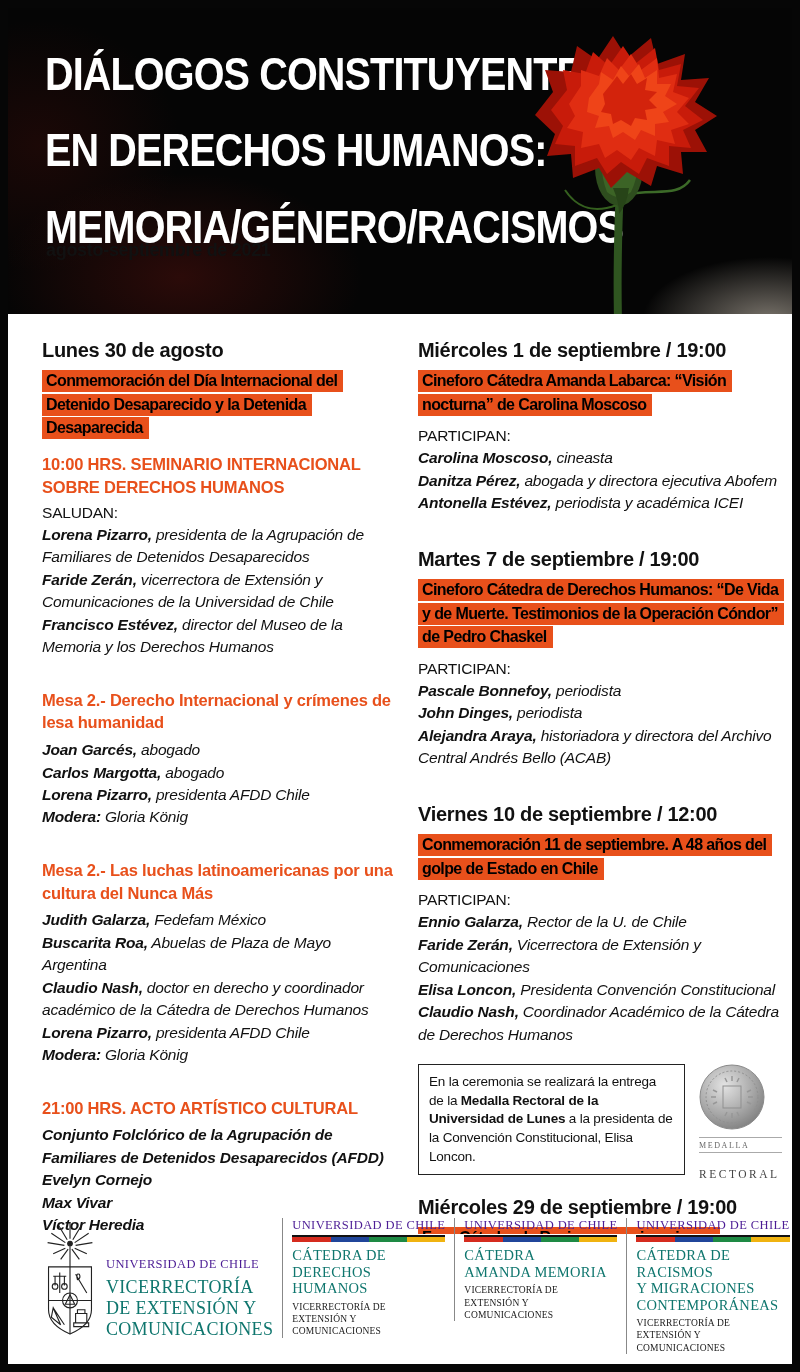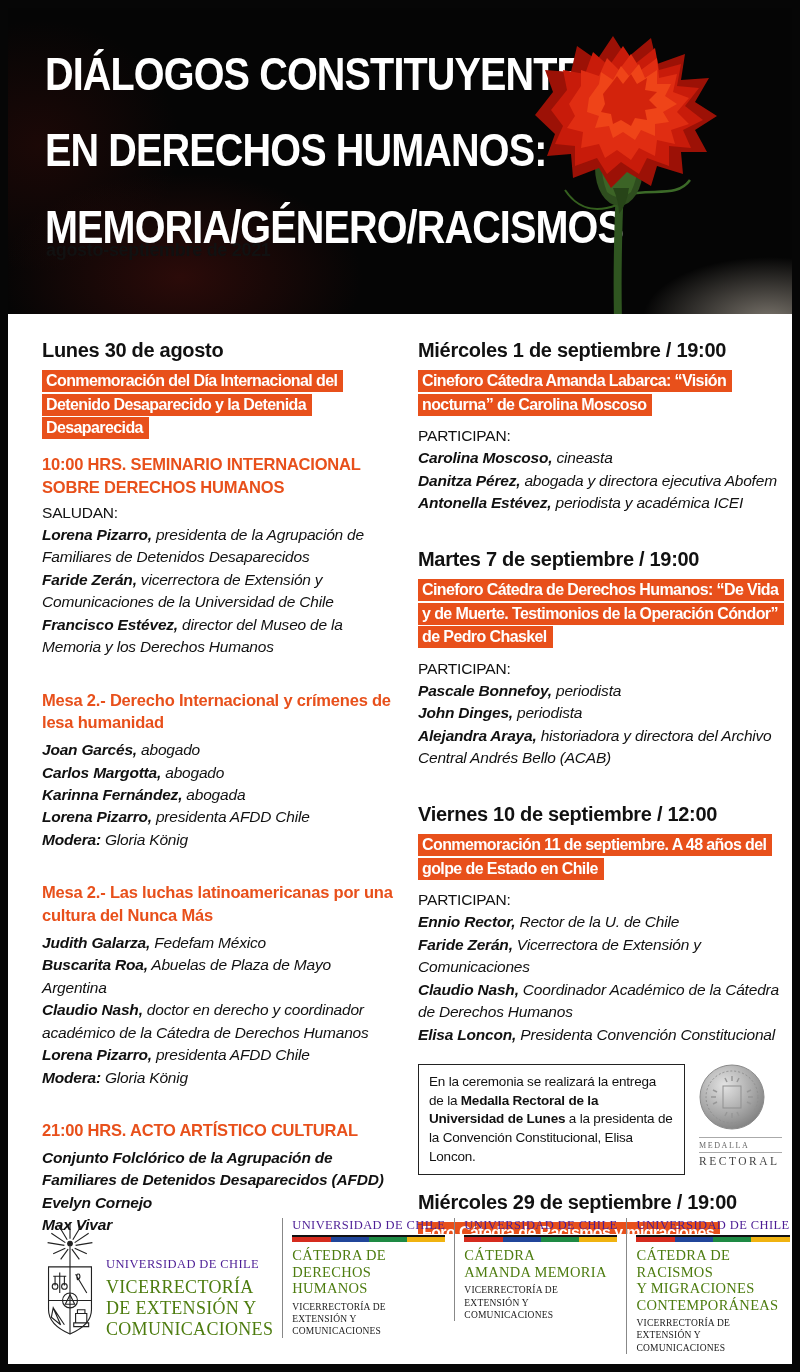--- a/index.html
+++ b/index.html
@@ -22,46 +22,46 @@
     transform:scaleX(.86); transform-origin:left top; white-space:nowrap;}
   .subtitle{position:absolute; left:38px; top:232px; font-weight:bold; font-size:18px; letter-spacing:-0.3px;}
   .flower{position:absolute; left:497px; top:12px; width:230px; height:300px;}
   
   .content{display:flex; padding:17px 26px 0 34px; height:920px; overflow:hidden; box-sizing:border-box;}
   .col-left{width:356px; margin-right:20px; flex:none;}
   .col-right{width:364px; flex:none;}
   .day{font-size:20px; font-weight:bold; margin:16px 0 7px; letter-spacing:-0.3px;}
   .col .day:first-child{margin-top:8px;}
   .hl-wrap{margin:3px 0 11px; line-height:1.45;}
-  .hl{display:inline; background:var(--accent); color:#ffffff; font-weight:bold; font-size:16px;
+  .hl{display:inline; background:var(--accent); color:#000000; font-weight:bold; font-size:16px;
       letter-spacing:-0.6px; line-height:1.42; padding:2px 6px 3px 4px;
       -webkit-box-decoration-break:clone; box-decoration-break:clone;}
   .orange-head{color:var(--accent); font-weight:bold; font-size:16.5px; line-height:1.38; margin:13px 0 5px; letter-spacing:-0.2px;}
   .label{font-size:15.5px; margin:1px 0 2px; letter-spacing:-0.2px;}
   .person,.text-line,.bold-line{font-size:15.5px; line-height:1.45; letter-spacing:-0.2px;font-style:italic;}
   .person b,.bold-line{font-weight:bold;}
   .gap{height:17px;}
   
   .medal-row{display:flex; align-items:flex-start; margin:18px 0 8px;}
   .medal-box{border:1.5px solid #222; padding:8px 10px; font-size:13.5px; line-height:1.38; width:248px; letter-spacing:-0.2px;}
   .medal-graphic{margin-left:14px; text-align:left; width:84px;}
   .medal-caption1{font-family:"Liberation Serif",serif; font-size:8px; letter-spacing:1.6px; color:#666;
       border-top:1px solid #aaa; margin-top:3px; padding-top:3px;}
   .medal-caption2{font-family:"Liberation Serif",serif; font-size:11.5px; letter-spacing:2.5px; color:#444;
-      border-top:1px solid #aaa; margin-top:2px; padding-top:2px;}
+      border-top:1px solid #aaa; margin-top:2px; padding-top:15px;}
   
   .logos{position:absolute; left:34px; right:22px; bottom:10px; display:flex; align-items:flex-start;}
   .logo-col{padding:0 9px; border-left:1px solid #888;}
   .logo-col.first{border-left:none; padding-left:0; display:flex; align-items:flex-end;}
   .crest{flex:none; margin-right:8px;}
   .logo-org{font-family:"Liberation Serif",serif; font-size:12.5px; letter-spacing:0.4px; white-space:nowrap; color:#4c1d95;}
   .ruled .logo-org{border-bottom:2px solid #111; padding-bottom:2px;}
   .stripe{display:flex; height:5px; width:100%;}
   .stripe div{flex:1;}
-  .logo-unit{font-family:"Liberation Serif",serif; font-weight:normal; line-height:1.13; letter-spacing:0.3px; margin-top:5px; color:#4d7c0f;}
+  .logo-unit{font-family:"Liberation Serif",serif; font-weight:normal; line-height:1.13; letter-spacing:0.3px; margin-top:5px; color:#0f766e;}
   .logo-col.first .logo-unit{font-size:18px; line-height:1.18;}
   .logo-unit{font-size:14.5px;}
   .logo-sub{font-family:"Liberation Serif",serif; font-size:9.5px; line-height:1.3; margin-top:4px; letter-spacing:0.2px; color:#1a1a1a;}
 </style>
 </head>
 <body>
 
 <div class="poster">
 
   <div class="header">
@@ -95,21 +95,20 @@
         <div class="hl-wrap"><span class="hl">Conmemoración del Día Internacional del Detenido Desaparecido y la Detenida Desaparecida</span></div>
         <h3 class="orange-head">10:00 HRS. SEMINARIO INTERNACIONAL SOBRE DERECHOS HUMANOS</h3>
         <div class="label">SALUDAN:</div>
         <div class="person"><b>Lorena Pizarro,</b><span> presidenta de la Agrupación de Familiares de Detenidos Desaparecidos</span></div>
         <div class="person"><b>Faride Zerán,</b><span> vicerrectora de Extensión y Comunicaciones de la Universidad de Chile</span></div>
         <div class="person"><b>Francisco Estévez,</b><span> director del Museo de la Memoria y los Derechos Humanos</span></div>
         <div class="gap"></div>
         <h3 class="orange-head">Mesa 2.- Derecho Internacional y crímenes de lesa humanidad</h3>
         <div class="person"><b>Joan Garcés,</b><span> abogado</span></div>
         <div class="person"><b>Carlos Margotta,</b><span> abogado</span></div>
-        <div class="person"><b>Karinna Fernández,</b><span> abogada</span></div>
         <div class="person"><b>Lorena Pizarro,</b><span> presidenta AFDD Chile</span></div>
         <div class="person"><b>Modera:</b><span> Gloria König</span></div>
         <div class="gap"></div>
         <h3 class="orange-head">Mesa 2.- Las luchas latinoamericanas por una cultura del Nunca Más</h3>
         <div class="person"><b>Judith Galarza,</b><span> Fedefam México</span></div>
         <div class="person"><b>Buscarita Roa,</b><span> Abuelas de Plaza de Mayo Argentina</span></div>
         <div class="person"><b>Claudio Nash,</b><span> doctor en derecho y coordinador académico de la Cátedra de Derechos Humanos</span></div>
         <div class="person"><b>Lorena Pizarro,</b><span> presidenta AFDD Chile</span></div>
         <div class="person"><b>Modera:</b><span> Gloria König</span></div>
         <div class="gap"></div>
@@ -130,24 +129,24 @@
         <h2 class="day">Martes 7 de septiembre / 19:00</h2>
         <div class="hl-wrap"><span class="hl">Cineforo Cátedra de Derechos Humanos: “De Vida y de Muerte. Testimonios de la Operación Cóndor” de Pedro Chaskel</span></div>
         <div class="label">PARTICIPAN:</div>
         <div class="person"><b>Pascale Bonnefoy,</b><span> periodista</span></div>
         <div class="person"><b>John Dinges,</b><span> periodista</span></div>
         <div class="person"><b>Alejandra Araya,</b><span> historiadora y directora del Archivo Central Andrés Bello (ACAB)</span></div>
         <div class="gap"></div>
         <h2 class="day">Viernes 10 de septiembre  / 12:00</h2>
         <div class="hl-wrap"><span class="hl">Conmemoración 11 de septiembre. A 48 años del golpe de Estado en Chile</span></div>
         <div class="label">PARTICIPAN:</div>
-        <div class="person"><b>Ennio Rector,</b><span> Rector de la U. de Chile</span></div>
+        <div class="person"><b>Ennio Galarza,</b><span> Rector de la U. de Chile</span></div>
         <div class="person"><b>Faride Zerán,</b><span> Vicerrectora de Extensión y Comunicaciones</span></div>
+        <div class="person"><b>Elisa Loncon,</b><span> Presidenta Convención Constitucional</span></div>
         <div class="person"><b>Claudio Nash,</b><span> Coordinador Académico de la Cátedra de Derechos Humanos</span></div>
-        <div class="person"><b>Elisa Loncon,</b><span> Presidenta Convención Constitucional</span></div>
         <div class="medal-row">
           <div class="medal-box"><span>En la ceremonia se realizará la entrega de la </span><b>Medalla Rectoral de la Universidad de Lunes</b><span> a la presidenta de la Convención Constitucional, Elisa Loncon.</span></div>
           <div class="medal-graphic"><svg width="66" height="66" viewBox="0 0 66 66">
               <defs>
                 <radialGradient id="mg" cx="38%" cy="32%" r="75%">
                   <stop offset="0" stop-color="#e3e3e3"></stop>
                   <stop offset=".6" stop-color="#a8a8a8"></stop>
                   <stop offset="1" stop-color="#7d7d7d"></stop>
                 </radialGradient>
               </defs>

